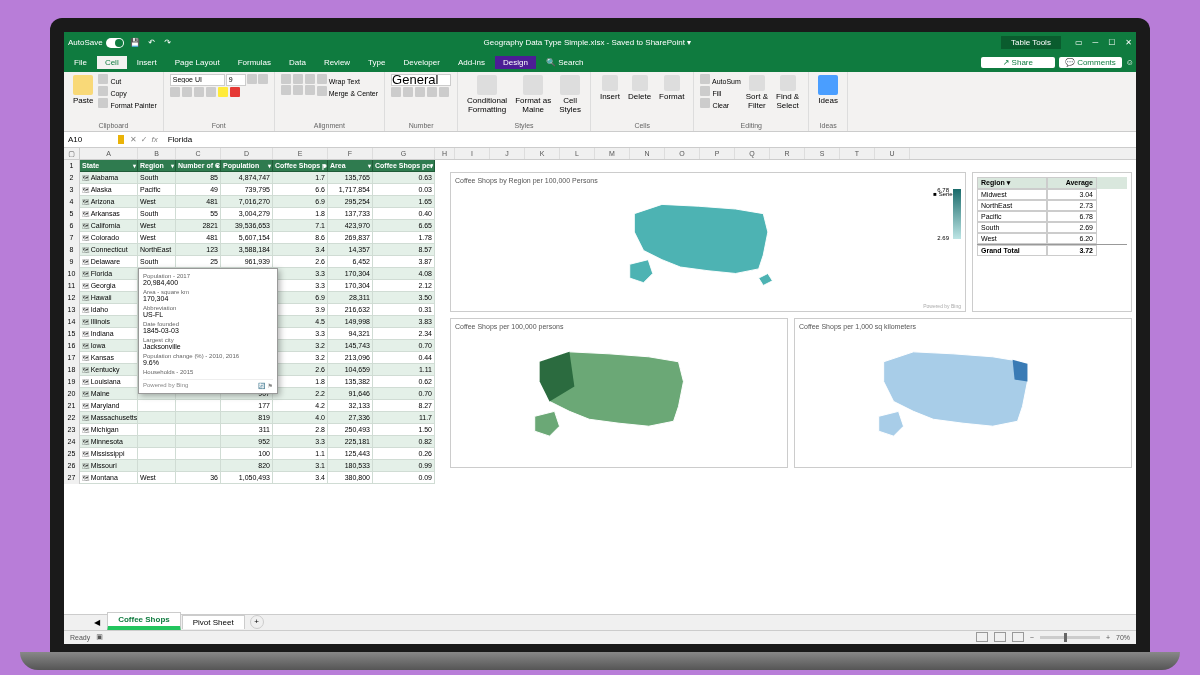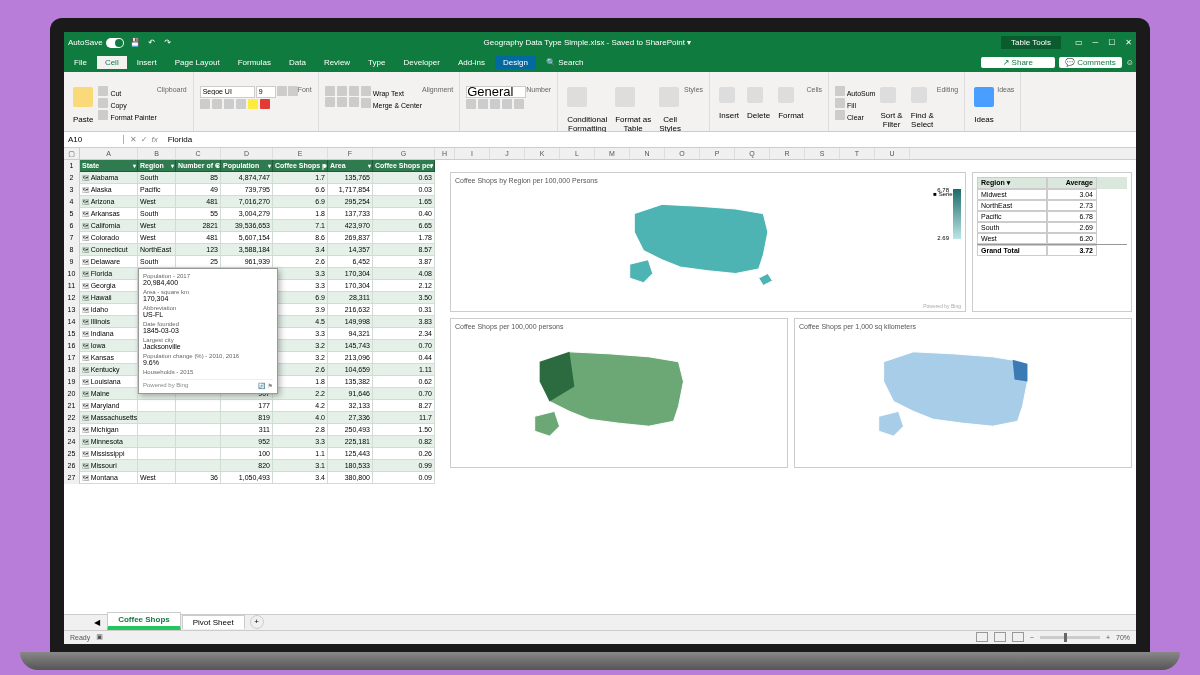--- a/index.html
+++ b/index.html
@@ -12,41 +12,41 @@
 .toggle { width: 18px; height: 10px; background: #fff; border-radius: 5px; position: relative; }
 .toggle::after { content:''; position:absolute; right:1px; top:1px; width:8px; height:8px; background:#0f7b3f; border-radius:50%; }
 .qat { display: flex; gap: 4px; }
 .qat-icon { width: 12px; height: 12px; display: flex; align-items: center; justify-content: center; }
 .titlecenter { flex: 1; text-align: center; }
 .tabletools { background: #0a5c2e; padding: 2px 10px; }
 .winbtns { display: flex; gap: 10px; margin-left: 8px; }
 .ribbon-tabs { background: #0f7b3f; color: #fff; display: flex; height: 18px; align-items: center; padding: 0 2px; gap: 2px; position: relative; }
 .rtab { padding: 2px 8px; cursor: pointer; }
 .rtab.active { background: #f3f2f1; color: #0f7b3f; }
-.rtab.contextual { background: #0369a1; }
+.rtab.contextual { background: #4c1d95; }
 .ribbon-right { margin-left: auto; display: flex; gap: 4px; align-items: center; }
 .sharebtn { background: #fff; color: #0f7b3f; padding: 1px 22px; border-radius: 2px; }
 .commentbtn { background: #fff; color: #0f7b3f; padding: 1px 6px; border-radius: 2px; }
 .ribbon-body { background: #f3f2f1; height: 60px; display: flex; border-bottom: 1px solid #ccc; }
-.rgroup { border-right: 1px solid #ddd; padding: 14px 6px; display: flex; flex-direction: row; justify-content: space-between; }
+.rgroup { border-right: 1px solid #ddd; padding: 2px 6px; display: flex; flex-direction: column; justify-content: space-between; }
 .rgroup-label { text-align: center; color: #666; font-size: 7px; }
 .rgroup-content { display: flex; gap: 2px; align-items: flex-start; }
-.rbtn { display: flex; flex-direction: column; gap: 8px; padding: 1px 3px; }
+.rbtn { display: flex; flex-direction: column; align-items: center; gap: 1px; padding: 1px 3px; }
 .rbtn-v { display: flex; flex-direction: column; gap: 1px; font-size: 7px; }
 .ricon { width: 16px; height: 16px; background: #ddd; border-radius: 2px; }
 .ricon-lg { width: 20px; height: 20px; }
 .ricon-sm { width: 10px; height: 10px; background: #ccc; display: inline-block; border-radius: 1px; }
 .fontbox { display: flex; flex-direction: column; gap: 1px; }
 .fontsel { display: flex; gap: 1px; }
 .fontsel input { font-size: 7px; height: 12px; border: 1px solid #ccc; padding: 0 2px; }
 .fontname { width: 55px; }
 .fontsize { width: 20px; }
 .btnrow { display: flex; gap: 2px; }
 .formula-bar { display: flex; height: 16px; border-bottom: 1px solid #ccc; background: #fff; align-items: center; }
-.namebox { width: 60px; border-right: 1px solid #eab308; padding: 0 4px; font-size: 8px; }
+.namebox { width: 60px; border-right: 6px solid #eab308; padding: 0 4px; font-size: 8px; }
 .fx-icons { display: flex; gap: 4px; padding: 0 6px; color: #888; }
 .fx-input { flex: 1; padding: 0 4px; font-size: 8px; }
 .grid-area { flex: 1; display: flex; overflow: hidden; position: relative; }
 .colheads { display: flex; height: 12px; background: #f0f0f0; border-bottom: 1px solid #ccc; font-size: 7px; color: #555; }
 .rowhead { width: 16px; text-align: center; border-right: 1px solid #ccc; background: #f0f0f0; font-size: 7px; line-height: 12px; }
 .colhead { border-right: 1px solid #ddd; text-align: center; line-height: 12px; }
 .sheet { flex: 1; display: flex; flex-direction: column; overflow: hidden; }
 .sheet-body { flex: 1; display: flex; overflow: hidden; position: relative; }
 .rowcol { display: flex; flex-direction: column; }
 .datacells { flex: 1; position: relative; }
@@ -212,21 +212,21 @@
   <div class="rgroup">
     <div class="rgroup-content">
       <div class="rbtn">
               <div class="ricon ricon-lg"></div>
               <span style="white-space:pre;text-align:center">Conditional
 Formatting</span>
             </div>
       <div class="rbtn">
               <div class="ricon ricon-lg"></div>
               <span style="white-space:pre;text-align:center">Format as
-Table</span>
+Maine</span>
             </div>
       <div class="rbtn">
               <div class="ricon ricon-lg"></div>
               <span style="white-space:pre;text-align:center">Cell
 Styles</span>
             </div>
     </div>
     <div class="rgroup-label">Styles</div>
   </div>
   <div class="rgroup">

